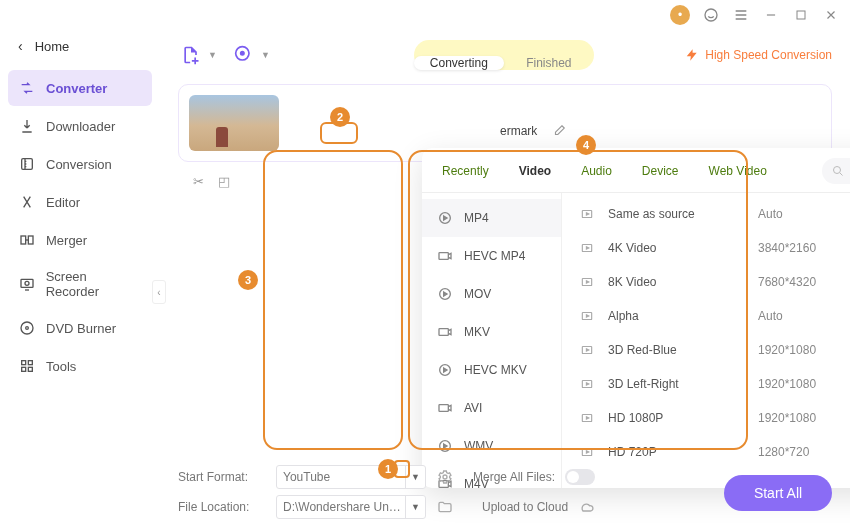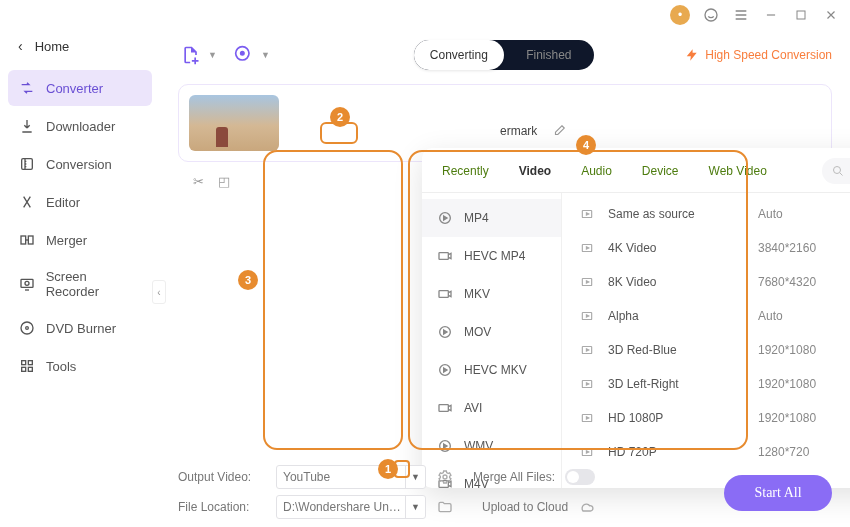--- a/index.html
+++ b/index.html
@@ -5,28 +5,28 @@
   * { box-sizing: border-box; margin: 0; padding: 0; font-family: -apple-system, BlinkMacSystemFont, "Segoe UI", sans-serif; }
   body { width: 850px; height: 527px; background: #fff; overflow: hidden; position: relative; font-size: 13px; color: #333; }
   .titlebar { height: 30px; display: flex; align-items: center; justify-content: flex-end; padding: 0 10px; gap: 12px; }
   .titlebar .tb-icon { width: 18px; height: 18px; display: flex; align-items: center; justify-content: center; color: #888; cursor: pointer; }
   .titlebar .avatar { width: 20px; height: 20px; border-radius: 50%; background: #e8a94f; display: flex; align-items: center; justify-content: center; color: #fff; font-size: 12px; }
   .main { display: flex; height: 425px; }
   .sidebar { width: 160px; padding: 0 8px; position: relative; }
   .back-row { display: flex; align-items: center; gap: 12px; padding: 8px 10px; margin-bottom: 8px; cursor: pointer; }
   .back-row .chev { font-size: 14px; color: #333; }
   .nav-item { display: flex; align-items: center; gap: 10px; padding: 9px 10px; border-radius: 6px; cursor: pointer; color: #555; margin-bottom: 2px; }
-  .nav-item.active { background: #ece5fb; color: #6a4fd4; }
+  .nav-item.active { background: #ece5fb; color: #6a4fd4; font-weight: bold; }
   .nav-item .nicon { width: 18px; height: 18px; display: flex; align-items: center; justify-content: center; }
   .collapse-handle { position: absolute; right: -6px; top: 250px; width: 14px; height: 24px; background: #fff; border: 1px solid #eee; border-radius: 3px; display: flex; align-items: center; justify-content: center; color: #999; font-size: 10px; cursor: pointer; }
   .content { flex: 1; padding: 0 18px; position: relative; }
   .toolbar { display: flex; align-items: center; height: 50px; }
   .tb-btn { width: 26px; height: 26px; display: flex; align-items: center; justify-content: center; margin-right: 4px; color: #7a5cf0; font-size: 18px; cursor: pointer; }
   .tb-drop { font-size: 9px; color: #999; margin-right: 14px; }
-  .seg { display: flex; background: #0f172a; border-radius: 18px; height: 30px; margin-left: 130px; }
+  .seg { display: flex; background: #fef9c3; border-radius: 18px; height: 30px; margin-left: 130px; align-items: flex-end; }
   .seg-btn { width: 90px; display: flex; align-items: center; justify-content: center; border-radius: 18px; font-size: 12px; color: #888; cursor: pointer; }
   .seg-btn.active { background: #fff; box-shadow: 0 1px 3px rgba(0,0,0,0.1); color: #333; }
   .hsc { margin-left: auto; color: #f87d3c; font-size: 12px; display: flex; align-items: flex-start; gap: 6px; }
   .card { border: 1px solid #ece5fb; border-radius: 10px; padding: 10px; display: flex; align-items: flex-start; gap: 12px; position: relative; margin-top: 4px; }
   .thumb { width: 90px; height: 56px; border-radius: 6px; background: linear-gradient(180deg, #a8c5e0 0%, #d4b894 55%, #c9a77d 100%); position: relative; overflow: hidden; }
   .thumb::after { content: ""; position: absolute; left: 30%; bottom: 4px; width: 12px; height: 20px; background: #8b4a3c; border-radius: 3px 3px 0 0; }
   .card-tools { position: absolute; left: 14px; bottom: -28px; display: flex; gap: 14px; color: #999; }
   .card-tools span { cursor: pointer; }
   .wm { position: absolute; left: 340px; top: 94px; font-size: 12px; color: #444; }
   .wm-edit { position: absolute; left: 392px; top: 94px; color: #999; font-size: 14px; cursor: pointer; }
@@ -49,21 +49,21 @@
   .annot { position: absolute; width: 20px; height: 20px; border-radius: 50%; background: #e78b2f; color: #fff; font-size: 11px; font-weight: 600; display: flex; align-items: center; justify-content: center; z-index: 50; }
   .annot-ring { position: absolute; border: 2px solid #e78b2f; border-radius: 12px; pointer-events: none; z-index: 40; }
   .footer { position: absolute; left: 178px; right: 18px; bottom: 10px; height: 52px; font-size: 12px; color: #777; }
   .frow { display: flex; align-items: center; gap: 10px; margin-bottom: 6px; }
   .frow label { width: 88px; }
   .fsel { width: 150px; height: 24px; border: 1px solid #e2e2e6; border-radius: 3px; display: flex; align-items: center; padding: 0 6px; background: #fff; position: relative; }
   .fsel .drop { position: absolute; right: 0; top: 0; width: 20px; height: 100%; border-left: 1px solid #e2e2e6; display: flex; align-items: center; justify-content: center; font-size: 9px; color: #666; cursor: pointer; }
   .ficon2 { width: 18px; color: #aaa; display: flex; align-items: center; justify-content: center; }
   .merge-toggle { width: 30px; height: 16px; background: #e6e6ea; border-radius: 8px; position: relative; cursor: pointer; }
   .merge-toggle::after { content: ""; position: absolute; left: 2px; top: 2px; width: 12px; height: 12px; background: #fff; border-radius: 50%; }
-  .start-all { position: absolute; right: 0; bottom: 6px; width: 108px; height: 36px; background: #8a6cf5; color: #fff; border-radius: 20px; display: flex; align-items: center; justify-content: center; font-size: 14px; cursor: pointer; font-family: Liberation Serif, serif; }
+  .start-all { position: absolute; right: 0; bottom: 6px; width: 108px; height: 36px; background: #8a6cf5; color: #fff; border-radius: 20px; display: flex; align-items: center; justify-content: center; font-size: 14px; cursor: pointer; }
   svg { display: block; }
 </style>
 </head>
 <body>
 
 <div class="titlebar">
   <span class="avatar">•</span>
   <span class="tb-icon">
     <svg width="16" height="16" viewBox="0 0 24 24" fill="none" stroke="currentColor" stroke-width="2">
         <circle cx="12" cy="12" r="9"></circle>
@@ -250,34 +250,34 @@
                 <svg width="16" height="16" viewBox="0 0 24 24" fill="none" stroke="currentColor" stroke-width="2">
                   <rect x="3" y="7" width="14" height="10" rx="1"></rect>
                   <path d="M17 10l4-2v8l-4-2"></path>
                 </svg>
               </span>
               <span>HEVC MP4</span>
             </div>
             <div class="fmt-item">
               <span class="ficon">
                 <svg width="16" height="16" viewBox="0 0 24 24" fill="none" stroke="currentColor" stroke-width="2">
+                  <circle cx="12" cy="12" r="8"></circle>
+                  <path d="M10 9l5 3-5 3V9z" fill="currentColor"></path>
+                </svg>
+              </span>
+              <span>MOV</span>
+            </div>
+            <div class="fmt-item">
+              <span class="ficon">
+                <svg width="16" height="16" viewBox="0 0 24 24" fill="none" stroke="currentColor" stroke-width="2">
                   <rect x="3" y="7" width="14" height="10" rx="1"></rect>
                   <path d="M17 10l4-2v8l-4-2"></path>
                 </svg>
               </span>
               <span>MKV</span>
-            </div>
-            <div class="fmt-item">
-              <span class="ficon">
-                <svg width="16" height="16" viewBox="0 0 24 24" fill="none" stroke="currentColor" stroke-width="2">
-                  <circle cx="12" cy="12" r="8"></circle>
-                  <path d="M10 9l5 3-5 3V9z" fill="currentColor"></path>
-                </svg>
-              </span>
-              <span>MOV</span>
             </div>
             <div class="fmt-item">
               <span class="ficon">
                 <svg width="16" height="16" viewBox="0 0 24 24" fill="none" stroke="currentColor" stroke-width="2">
                   <circle cx="12" cy="12" r="8"></circle>
                   <path d="M10 9l5 3-5 3V9z" fill="currentColor"></path>
                 </svg>
               </span>
               <span>HEVC MKV</span>
             </div>
@@ -400,21 +400,21 @@
 <div class="annot-ring" style="left:263px; top:150px; width:140px; height:300px; border-radius:14px;"></div>
 <div class="annot-ring" style="left:408px; top:150px; width:340px; height:300px; border-radius:14px;"></div>
 <div class="annot-ring" style="left:394px; top:460px; width:16px; height:18px; border-radius:4px;"></div>
 <div class="annot" style="left:378px; top:459px;">1</div>
 <div class="annot" style="left:330px; top:107px;">2</div>
 <div class="annot" style="left:238px; top:270px;">3</div>
 <div class="annot" style="left:576px; top:135px;">4</div>
 
 <div class="footer">
   <div class="frow">
-    <label>Output Video:</label>
+    <label>Start Format:</label>
     <div class="fsel">
       <span>YouTube</span>
       <span class="drop">▼</span>
     </div>
     <span class="ficon2">
       <svg width="16" height="16" viewBox="0 0 24 24" fill="none" stroke="currentColor" stroke-width="2">
           <circle cx="12" cy="12" r="3"></circle>
           <path d="M19 12a7 7 0 0 0-.1-1.2l2-1.5-2-3.5-2.3 1a7 7 0 0 0-2-1.2L14 3h-4l-.6 2.6a7 7 0 0 0-2 1.2l-2.3-1-2 3.5 2 1.5A7 7 0 0 0 5 12c0 .4 0 .8.1 1.2l-2 1.5 2 3.5 2.3-1a7 7 0 0 0 2 1.2L10 21h4l.6-2.6a7 7 0 0 0 2-1.2l2.3 1 2-3.5-2-1.5c.1-.4.1-.8.1-1.2z"></path>
         </svg>
     </span>

